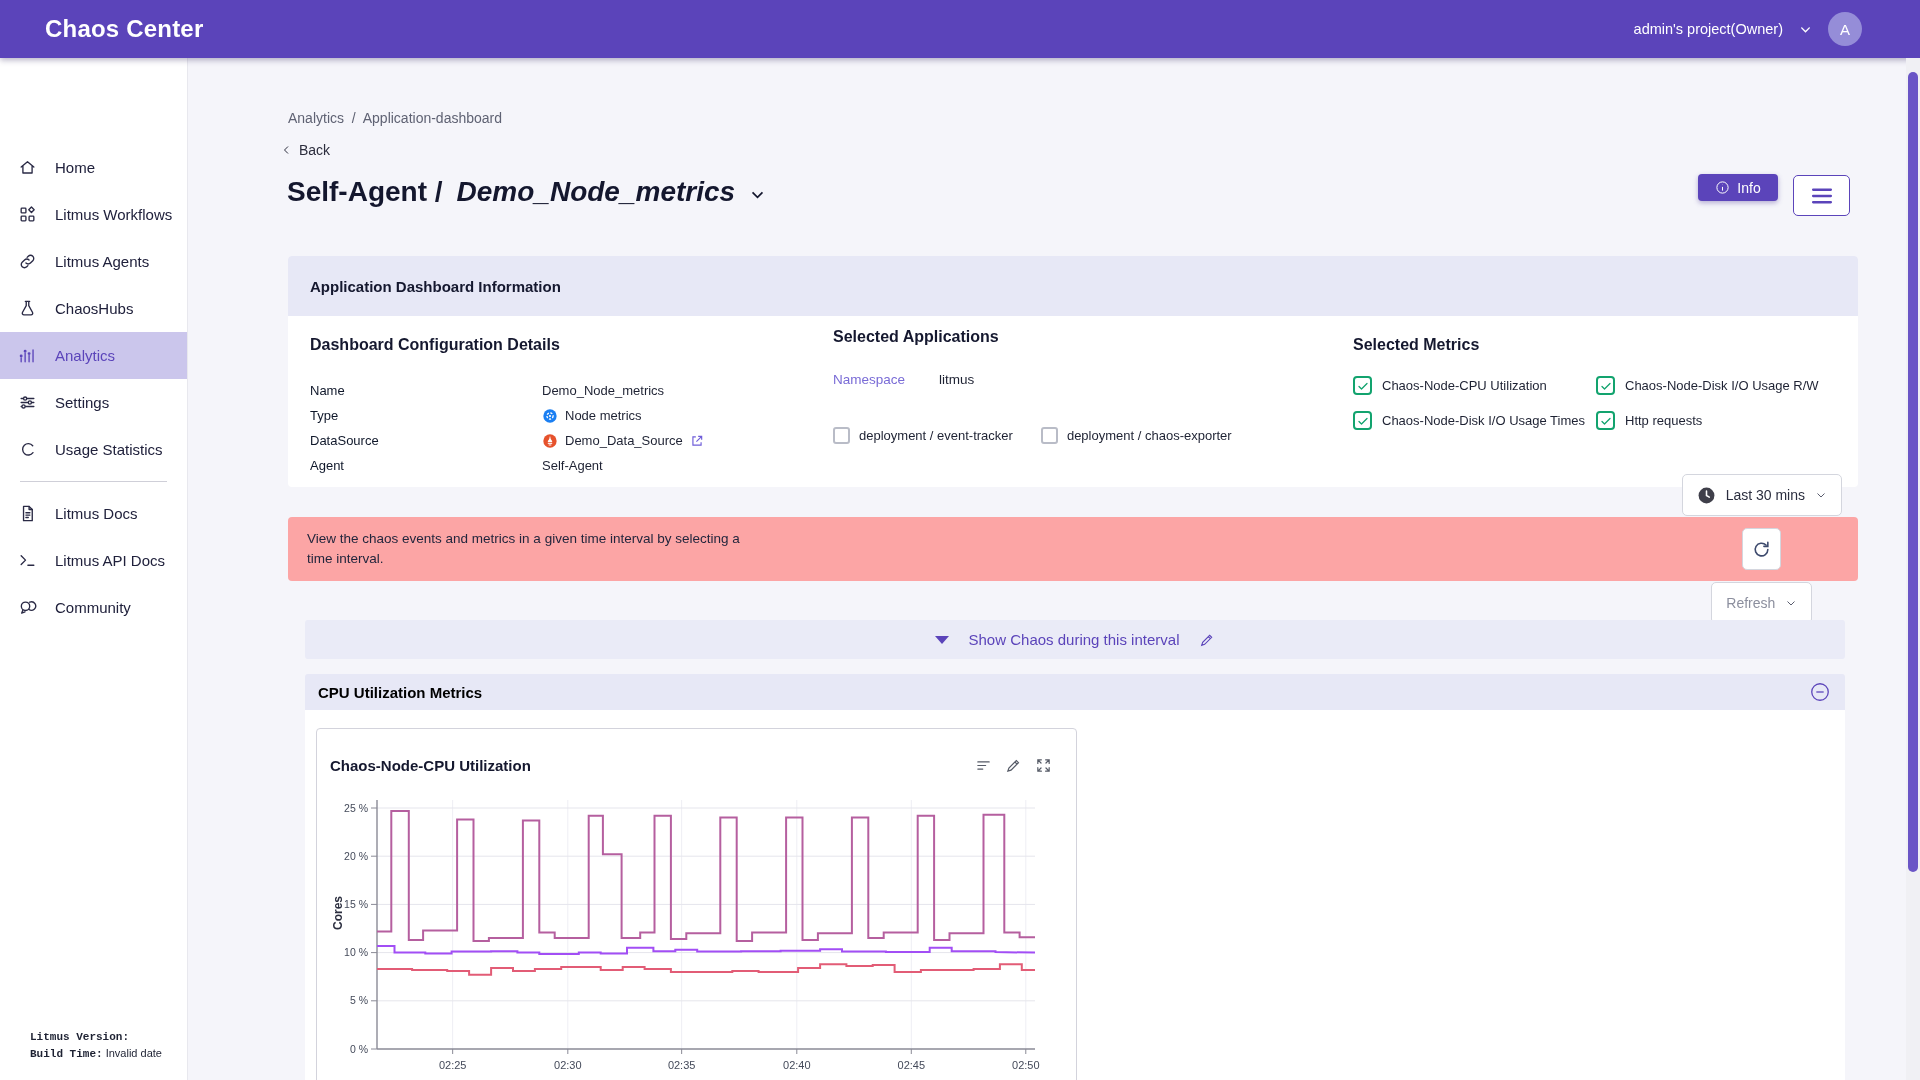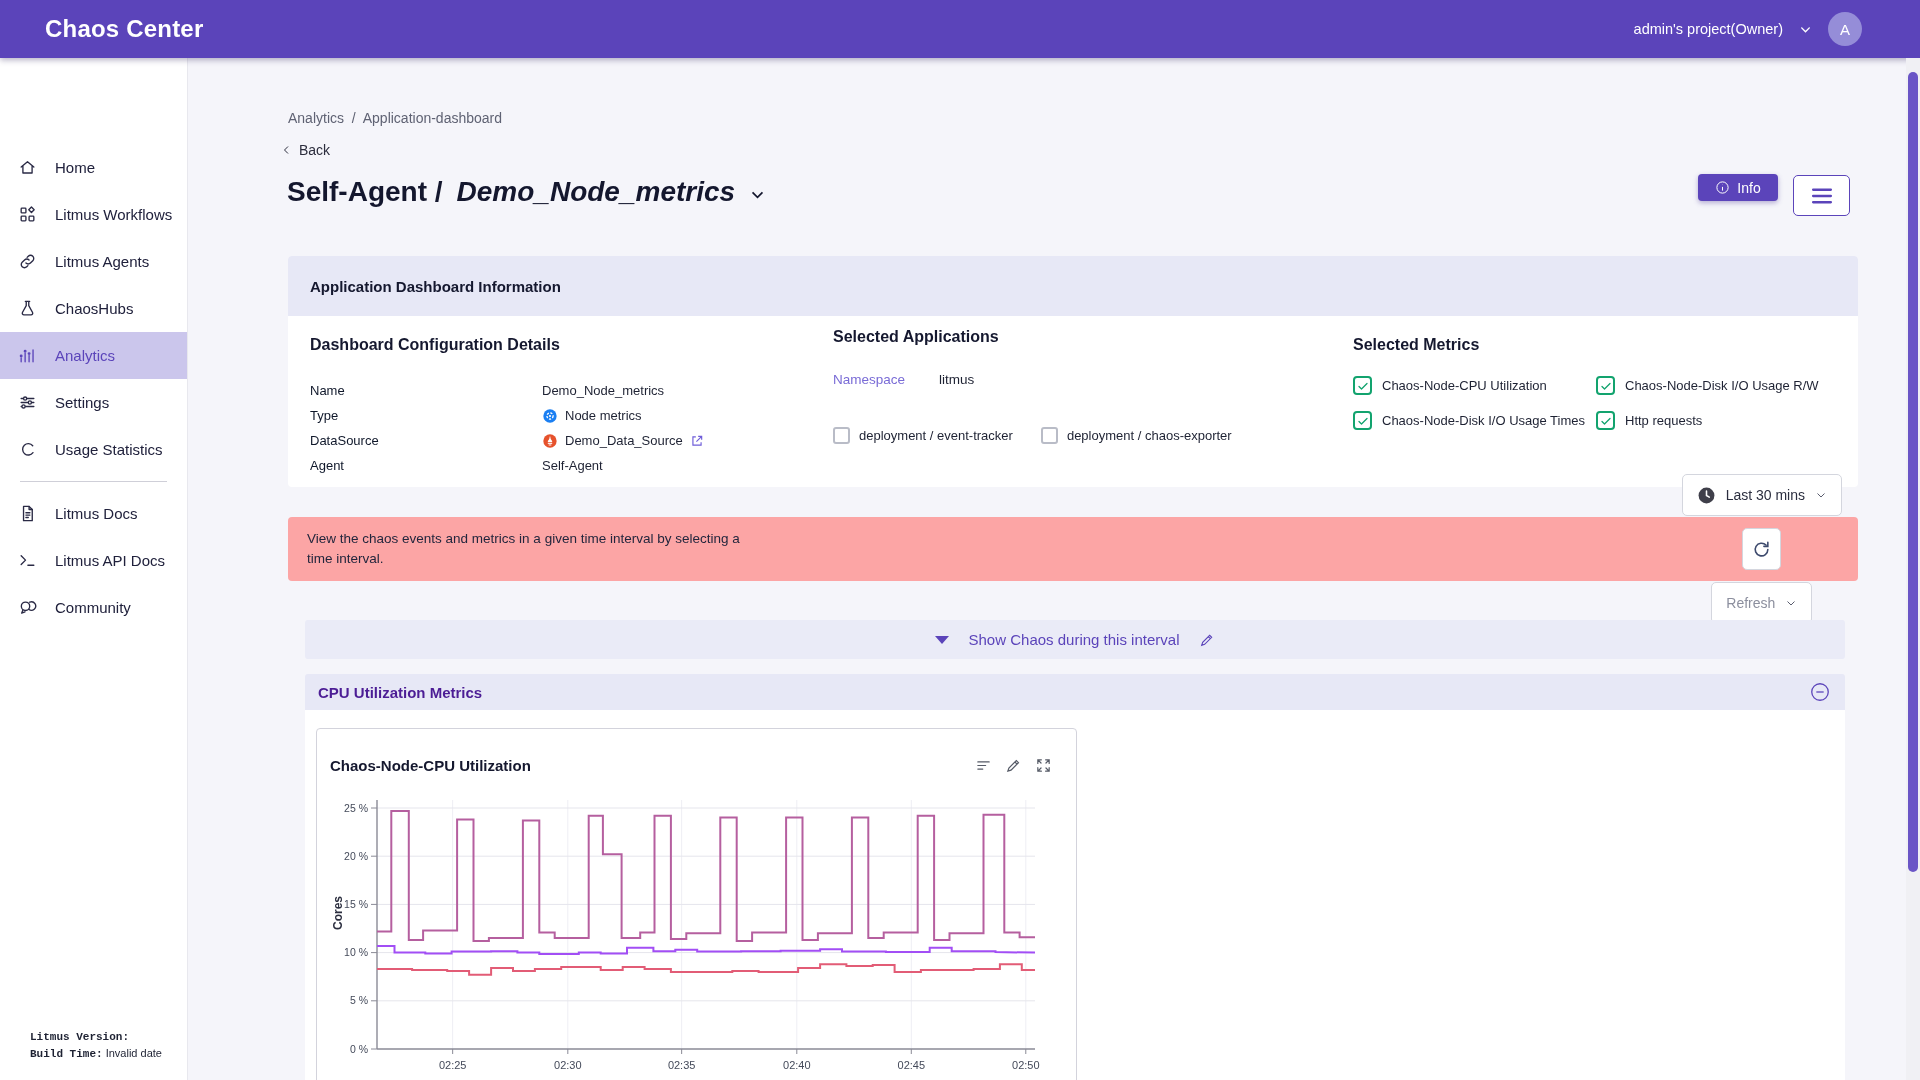--- a/index.html
+++ b/index.html
@@ -93,21 +93,21 @@
   .chaos-row { position:absolute; left:305px; top:620px; width:1540px; height:39px; background:#eaebf7;
     border-radius:3px; display:flex; align-items:center; justify-content:center; gap:20px; }
   .caret-down { width:0; height:0; border-left:7px solid transparent; border-right:7px solid transparent;
     border-top:8px solid #5b44ba; cursor:pointer; }
   .chaos-label { color:#5b44ba; font-size:15px; cursor:pointer; }
   .pencil-purple { width:16px; height:16px; stroke:#5b44ba; stroke-width:1.7; fill:none; cursor:pointer; }
 
   
   .section-header { position:absolute; left:305px; top:674px; width:1540px; height:36px; background:#e7e8f6;
     border-radius:3px 3px 0 0; display:flex; align-items:center; justify-content:space-between; padding:0 14px 0 13px; }
-  .section-title { font-size:15px; font-weight:bold; color:#4c1d95; }
+  .section-title { font-size:15px; font-weight:bold; color:#000000; }
   .collapse-btn { width:22px; height:22px; cursor:pointer; }
   .collapse-btn svg { width:22px; height:22px; stroke:#5b44ba; stroke-width:1.4; fill:none; }
   .section-body { position:absolute; left:305px; top:710px; width:1540px; height:380px; background:#fff; }
   .chart-card { position:absolute; left:316px; top:728px; width:761px; height:380px; background:#fff;
     border:1px solid #d3d3dc; border-radius:4px; }
   .chart-title { position:absolute; left:330px; top:757px; font-size:15px; font-weight:bold; color:#15182f; z-index:3; }
   .chart-tools { position:absolute; left:975px; top:757px; display:flex; align-items:center; gap:13px; z-index:3; }
   .chart-tools svg { width:17px; height:17px; stroke:#555a66; stroke-width:1.7; fill:none; cursor:pointer; stroke-linecap:round; }
   #cpu-chart-svg { position:absolute; left:330px; top:750px; z-index:2; }
   #cpu-chart-svg text { font-family:"Liberation Sans", sans-serif; }

